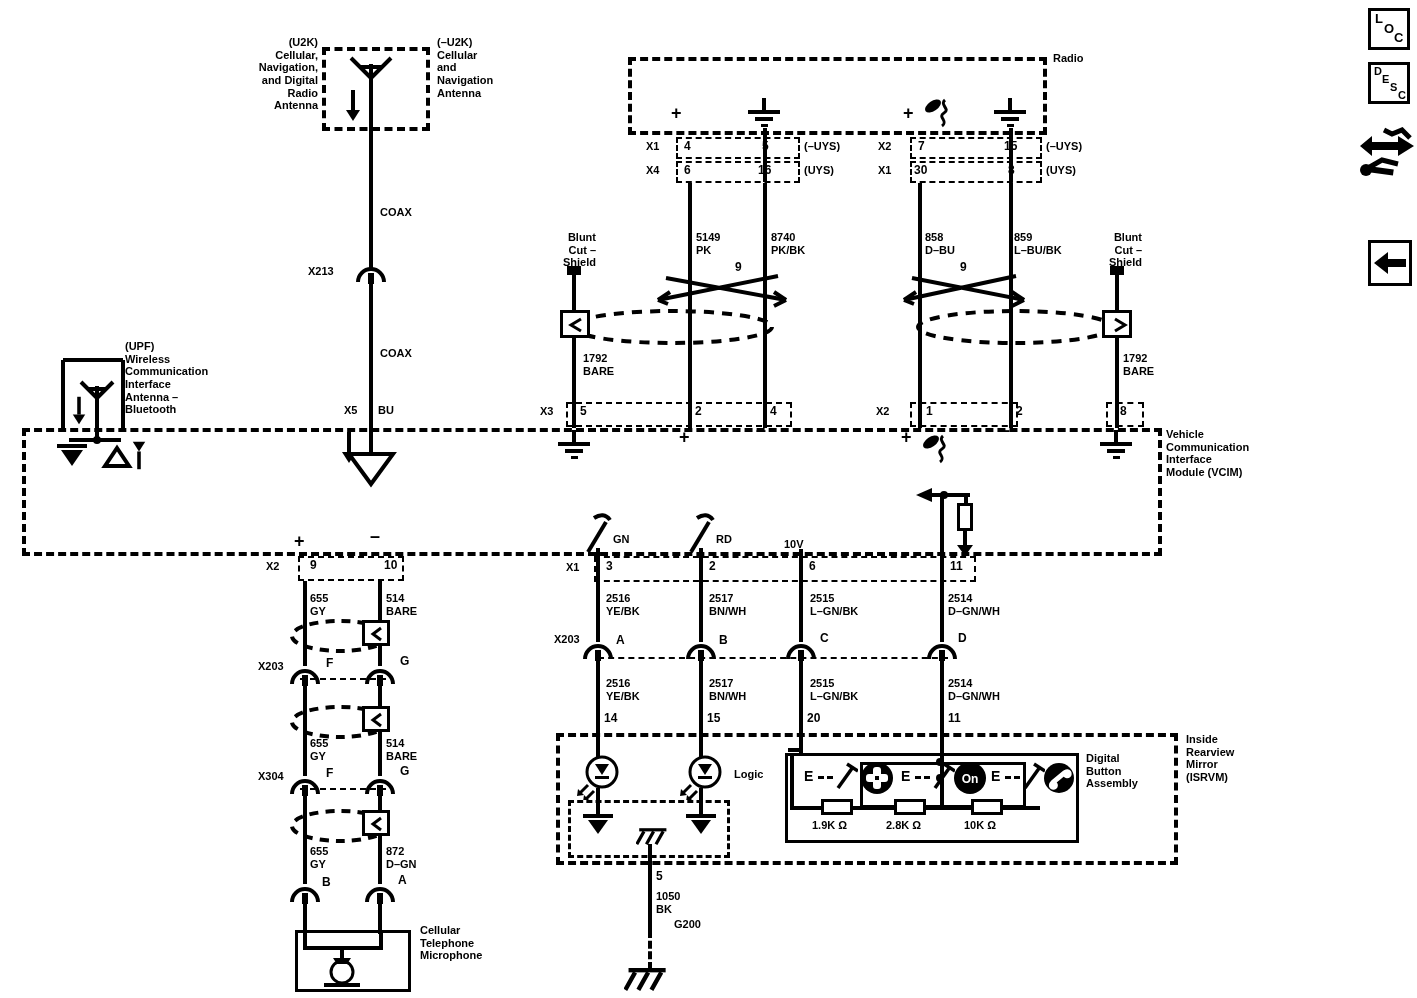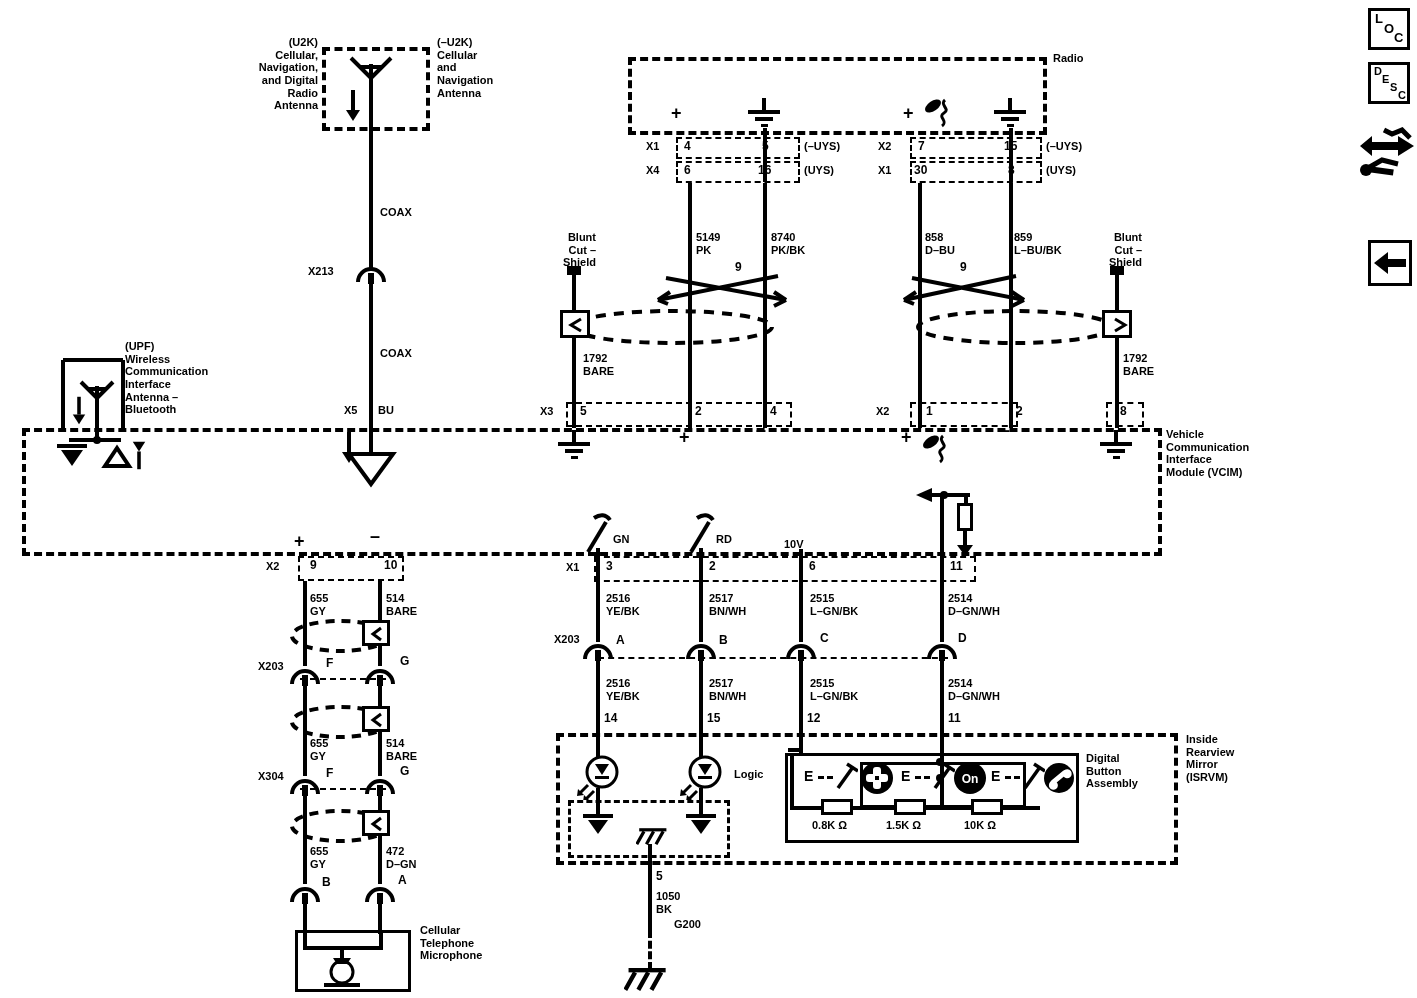--- a/index.html
+++ b/index.html
@@ -346,21 +346,21 @@
 <svg class="ico" style="left:288px;top:806px" width="104" height="40">
   <ellipse cx="52" cy="20" rx="48" ry="15" fill="none" stroke="#000" stroke-width="4" stroke-dasharray="9 7"></ellipse>
 </svg>
 <div class="sb" style="left:362px;top:810px;width:28px;height:26px;background:#fff">
   <svg class="ico" style="left:4px;top:3px" width="16" height="16">
         <path d="M12,2 L4,8 L12,14" fill="none" stroke="#000" stroke-width="3"></path>
       </svg>
 </div>
 <div class="lbl" style="left:310px;top:845px">655
 GY</div>
-<div class="lbl" style="left:386px;top:845px">472
+<div class="lbl" style="left:386px;top:845px">872
 D–GN</div>
 <div class="lbl pin" style="left:322px;top:876px">B</div>
 <div class="lbl pin" style="left:398px;top:874px">A</div>
 <svg class="ico" style="left:289px;top:884px" width="32" height="20">
       <use href="#s-arc"></use>
     </svg>
 <svg class="ico" style="left:364px;top:884px" width="32" height="20">
       <use href="#s-arc"></use>
     </svg>
 <div class="wv" style="left:303px;top:902px;height:32px"></div>
@@ -453,21 +453,21 @@
 YE/BK</div>
 <div class="lbl" style="left:709px;top:677px">2517
 BN/WH</div>
 <div class="lbl" style="left:810px;top:677px">2515
 L–GN/BK</div>
 <div class="lbl" style="left:948px;top:677px">2514
 D–GN/WH</div>
 
 <div class="lbl pin" style="left:604px;top:712px">14</div>
 <div class="lbl pin" style="left:707px;top:712px">15</div>
-<div class="lbl pin" style="left:807px;top:712px">12</div>
+<div class="lbl pin" style="left:807px;top:712px">20</div>
 <div class="lbl pin" style="left:948px;top:712px">11</div>
 
 <svg class="ico" style="left:576px;top:752px" width="48" height="48">
       <use href="#s-led"></use>
     </svg>
 <svg class="ico" style="left:679px;top:752px" width="48" height="48">
       <use href="#s-led"></use>
     </svg>
 <div class="wv" style="left:596px;top:788px;height:22px"></div>
 <div class="wv" style="left:699px;top:788px;height:22px"></div>
@@ -497,22 +497,22 @@
 <div class="wv" style="left:790px;top:753px;height:57px"></div>
 <div class="wh" style="left:790px;top:806px;width:250px"></div>
 <div class="wh" style="left:788px;top:748px;width:14px"></div>
 <div class="wv" style="left:799px;top:748px;height:8px"></div>
 <div class="dot" style="left:936px;top:758px"></div>
 <div class="dot" style="left:936px;top:774px"></div>
 
 <div class="sb" style="left:821px;top:799px;width:32px;height:16px;background:#fff"></div>
 <div class="sb" style="left:894px;top:799px;width:32px;height:16px;background:#fff"></div>
 <div class="sb" style="left:971px;top:799px;width:32px;height:16px;background:#fff"></div>
-<div class="lbl" style="left:812px;top:819px">0.8K Ω</div>
-<div class="lbl" style="left:886px;top:819px">1.5K Ω</div>
+<div class="lbl" style="left:812px;top:819px">1.9K Ω</div>
+<div class="lbl" style="left:886px;top:819px">2.8K Ω</div>
 <div class="lbl" style="left:964px;top:819px">10K Ω</div>
 
 <div class="lbl" style="left:804px;top:768px;font-size:14px">E</div>
 <div class="tick" style="left:818px;top:776px;width:6px;height:3px"></div>
 <div class="tick" style="left:827px;top:776px;width:6px;height:3px"></div>
 <svg class="ico" style="left:836px;top:762px" width="22" height="28">
       <use href="#s-blade"></use>
     </svg>
 <svg class="ico" style="left:860px;top:761px" width="34" height="34">
   <circle cx="17" cy="17" r="16"></circle>

